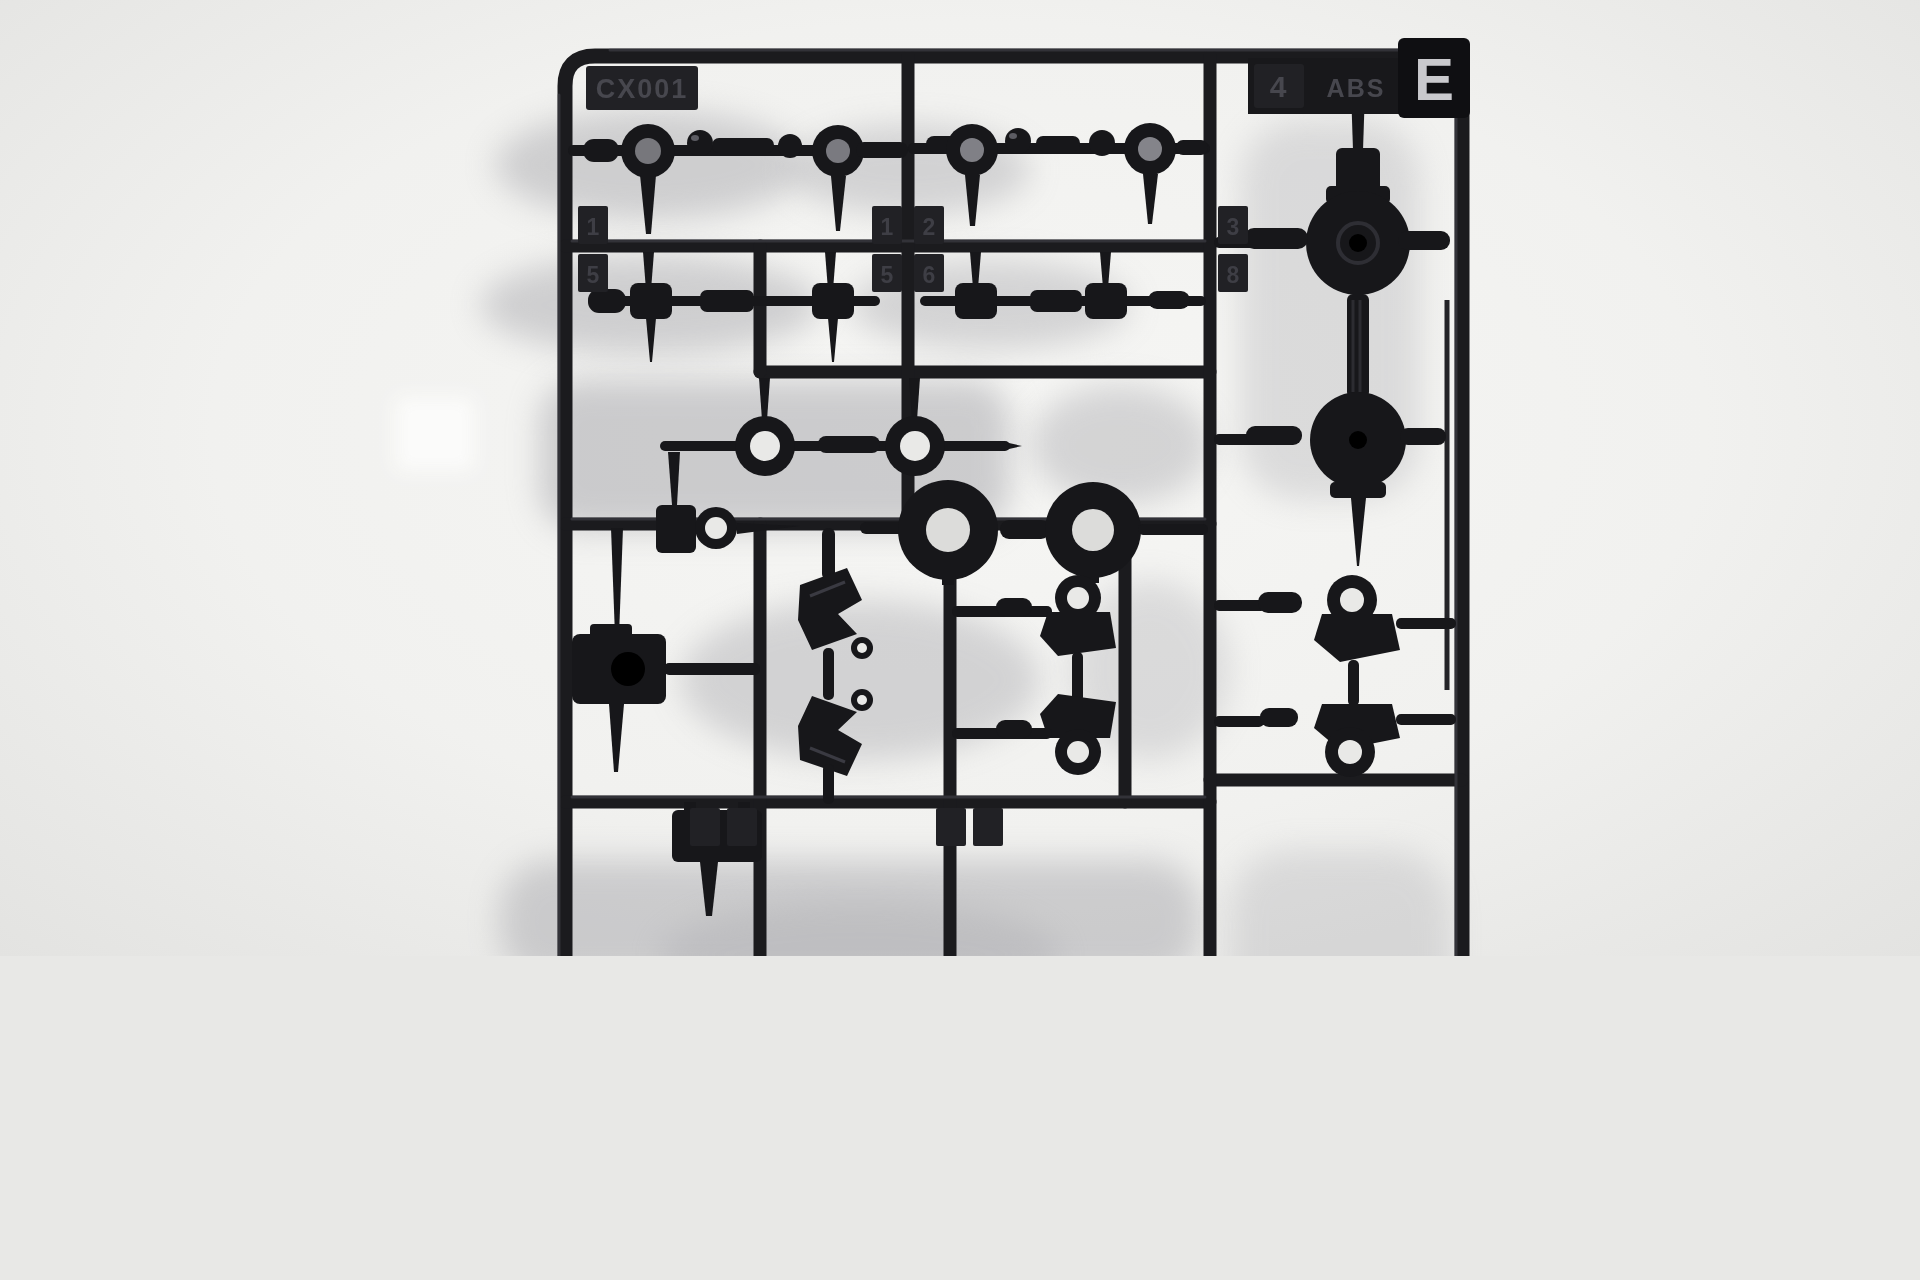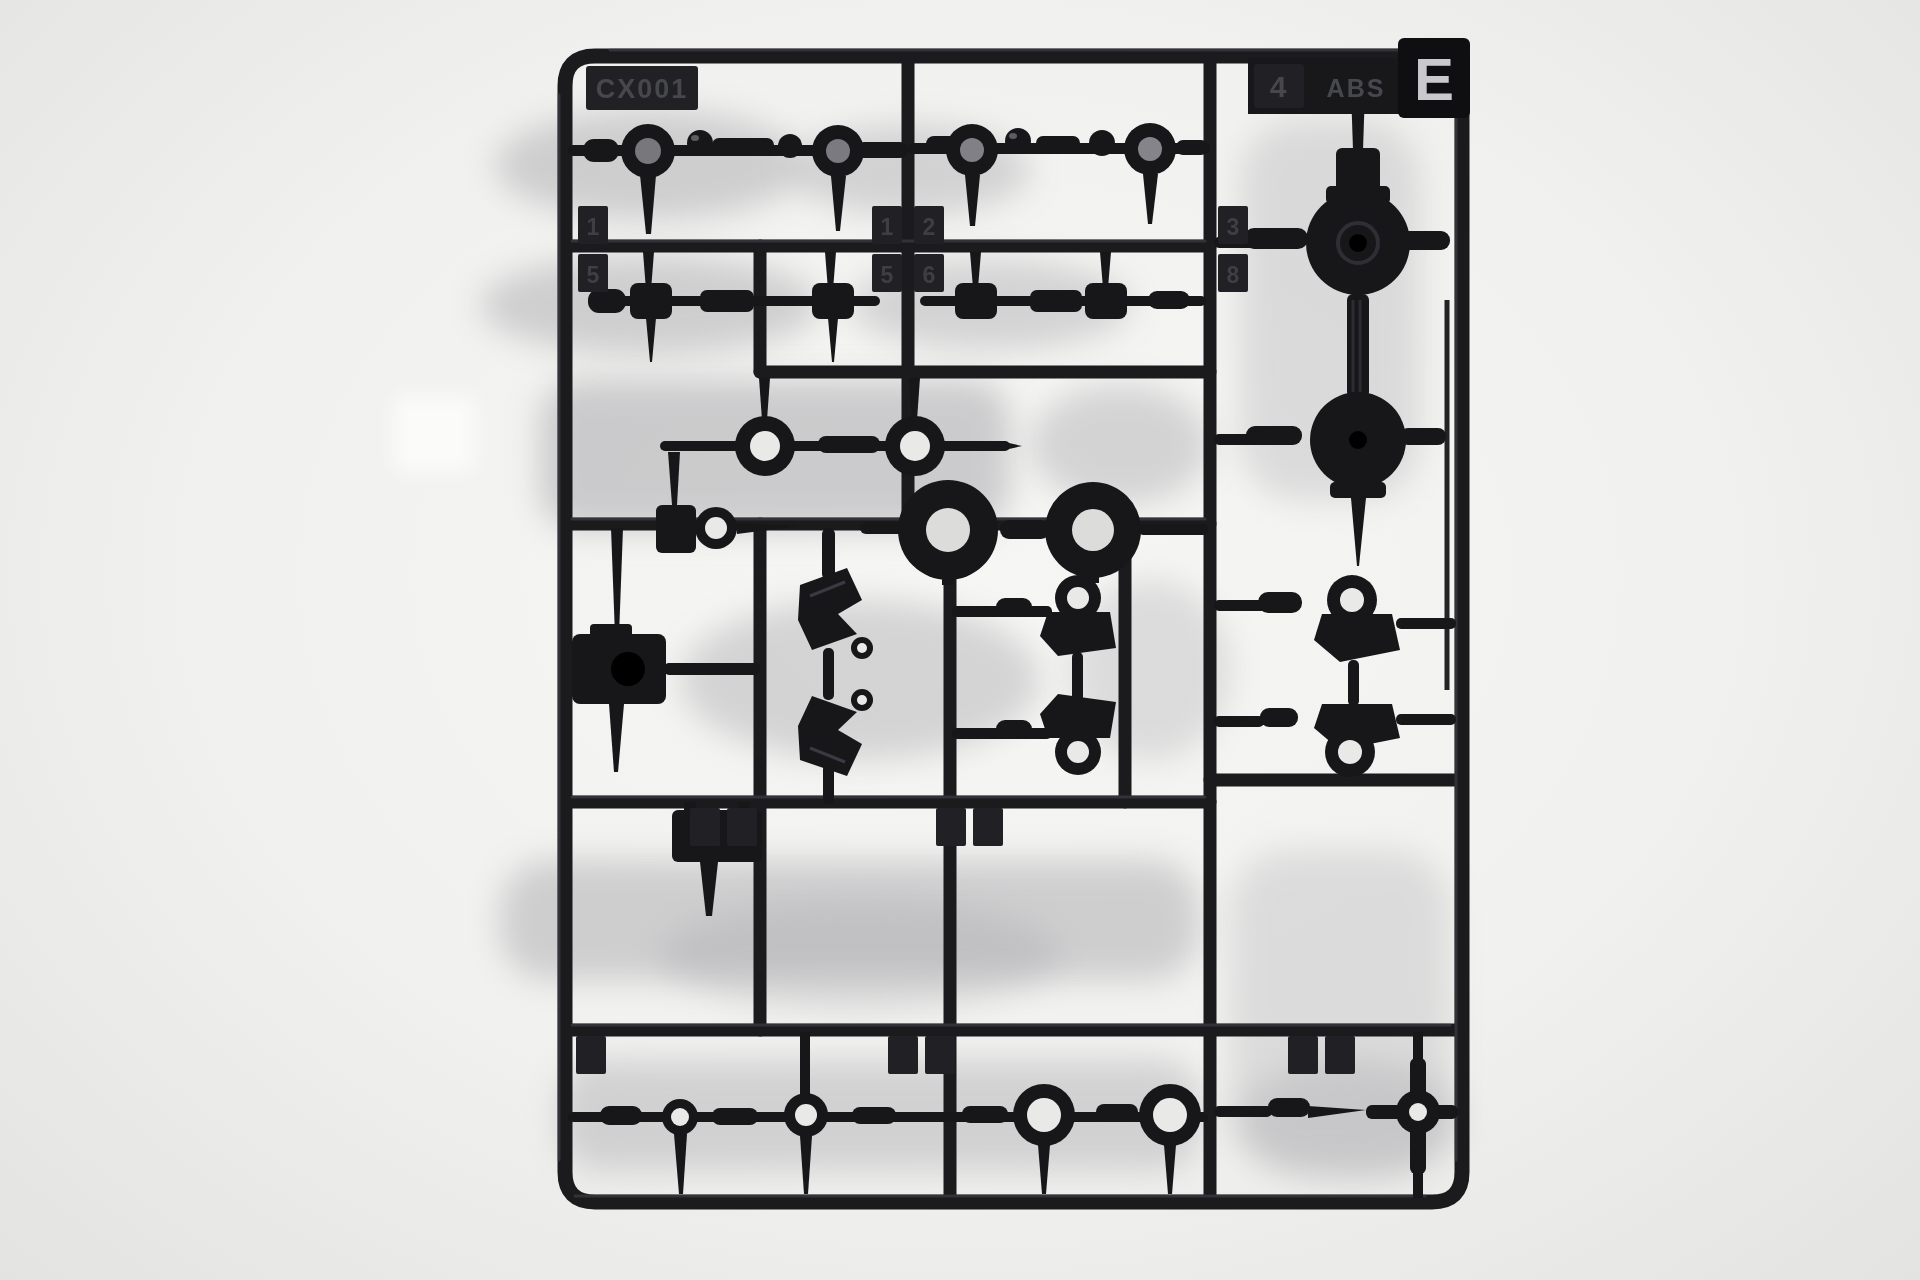--- a/index.html
+++ b/index.html
@@ -1,16 +1,16 @@
 <!DOCTYPE html>
 <html><head>
 <meta charset="utf-8">
 <style>
   html,body{margin:0;padding:0;background:#e8e8e6;}
-  .stage{position:relative;width:1920px;height:1280px;overflow:hidden;
+  .stage{position:relative;width:1920px;height:956px;overflow:hidden;
          background:radial-gradient(ellipse at 50% 45%, #f6f6f4 0%, #f1f1ef 55%, #e3e3e1 100%);
          font-family:"Liberation Sans", sans-serif;}
   svg{position:absolute;left:0;top:0;}
   .rail{stroke:#1b1b1e;stroke-width:15;fill:none;stroke-linecap:round;stroke-linejoin:round;}
   .rail2{stroke:#1b1b1e;stroke-width:13;fill:none;stroke-linecap:round;}
   .sheen{stroke:#4a4a52;stroke-width:3;fill:none;stroke-linecap:round;opacity:.5;}
   .part{fill:#17171a;}
   .tagbox{fill:#212125;}
   .tagtxt{fill:#3e3e45;font-weight:bold;font-size:23px;text-anchor:middle;}
   .platetxt{fill:#47474e;font-weight:bold;letter-spacing:2px;}

